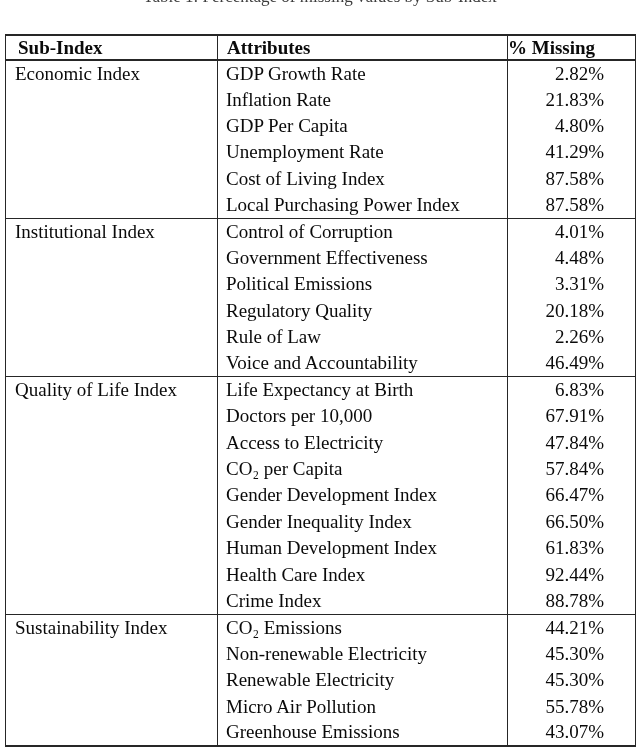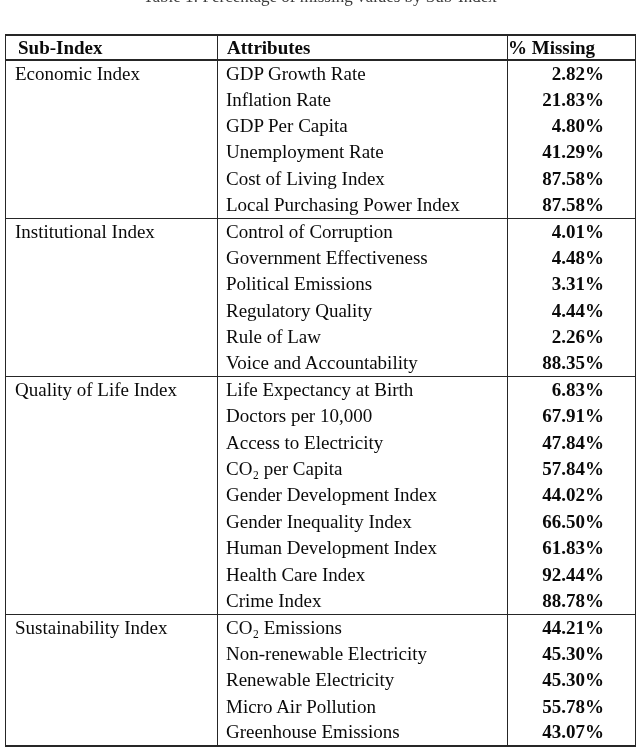--- a/index.html
+++ b/index.html
@@ -72,21 +72,20 @@
     padding-left: 9px;
   }
   td.attr {
     padding-left: 8px;
     vertical-align: middle;
   }
   td.val {
     text-align: right;
     padding-right: 31px;
     vertical-align: middle;
-    font-weight: bold;
   }
 </style>
 </head>
 <body>
 
 <div class="page">
 
   <div class="caption-clip">
     <span>Table 1: Percentage of missing values by Sub-Index</span>
   </div>
@@ -140,29 +139,29 @@
         <tr>
           <td class="attr">Government Effectiveness</td>
           <td class="val">4.48%</td>
         </tr>
         <tr>
           <td class="attr">Political Emissions</td>
           <td class="val">3.31%</td>
         </tr>
         <tr>
           <td class="attr">Regulatory Quality</td>
-          <td class="val">4.44%</td>
+          <td class="val">20.18%</td>
         </tr>
         <tr>
           <td class="attr">Rule of Law</td>
           <td class="val">2.26%</td>
         </tr>
         <tr>
           <td class="attr">Voice and Accountability</td>
-          <td class="val">88.35%</td>
+          <td class="val">46.49%</td>
         </tr>
       </tbody>
       <tbody>
         <tr>
           <td class="subindex" rowspan="9">Quality of Life Index</td>
           <td class="attr">Life Expectancy at Birth</td>
           <td class="val">6.83%</td>
         </tr>
         <tr>
           <td class="attr">Doctors per 10,000</td>
@@ -171,21 +170,21 @@
         <tr>
           <td class="attr">Access to Electricity</td>
           <td class="val">47.84%</td>
         </tr>
         <tr>
           <td class="attr">CO₂ per Capita</td>
           <td class="val">57.84%</td>
         </tr>
         <tr>
           <td class="attr">Gender Development Index</td>
-          <td class="val">44.02%</td>
+          <td class="val">66.47%</td>
         </tr>
         <tr>
           <td class="attr">Gender Inequality Index</td>
           <td class="val">66.50%</td>
         </tr>
         <tr>
           <td class="attr">Human Development Index</td>
           <td class="val">61.83%</td>
         </tr>
         <tr>

